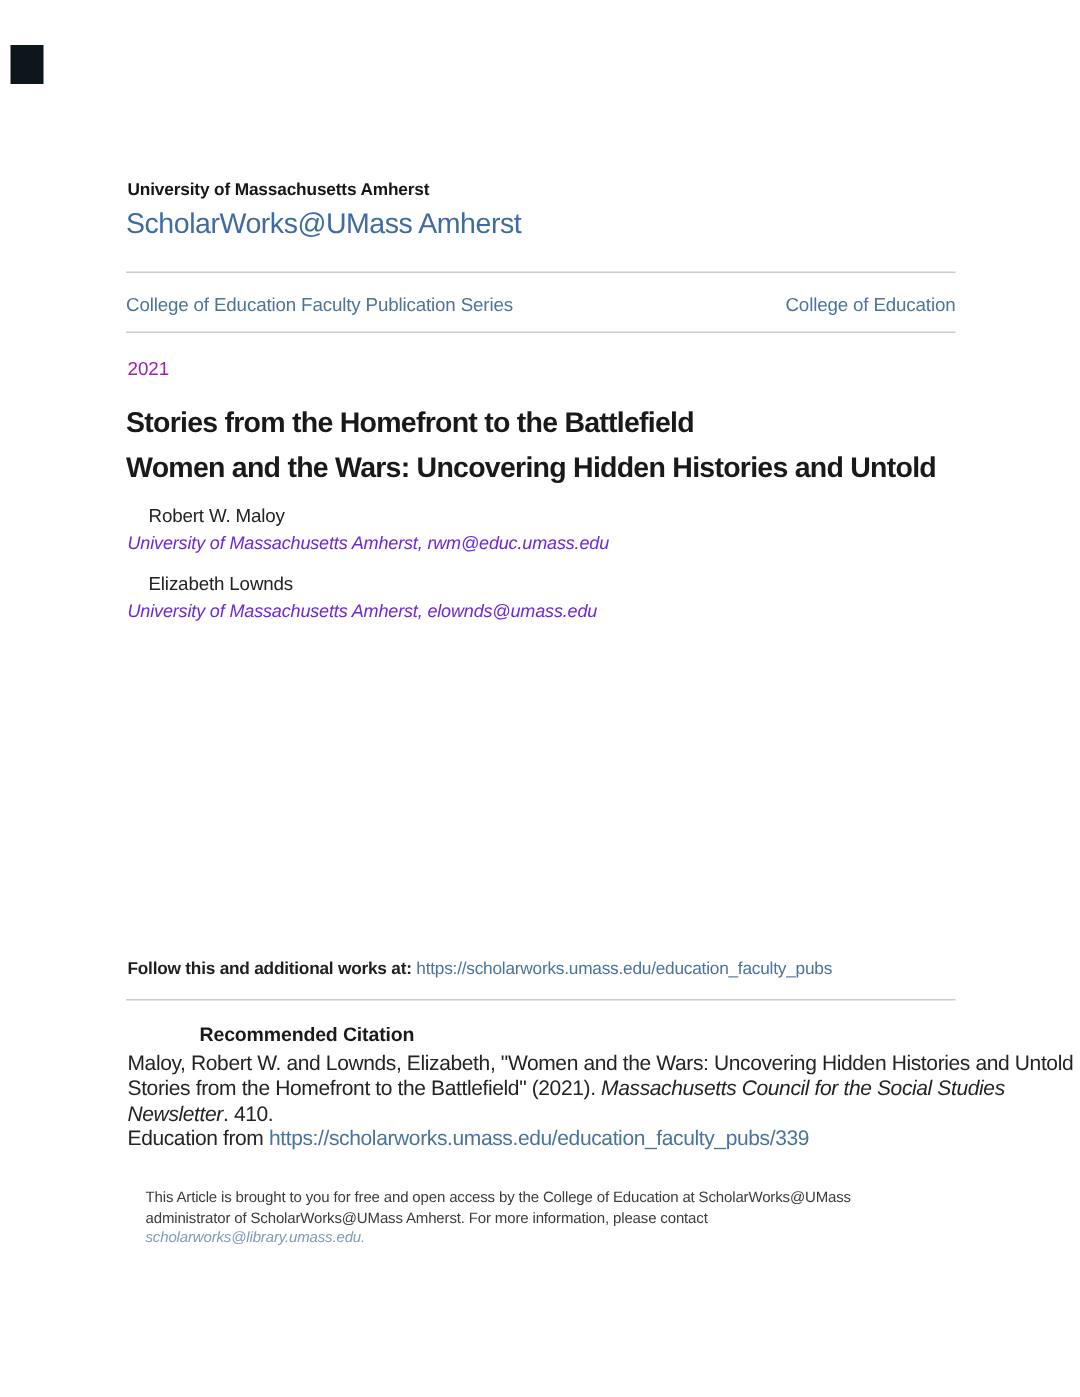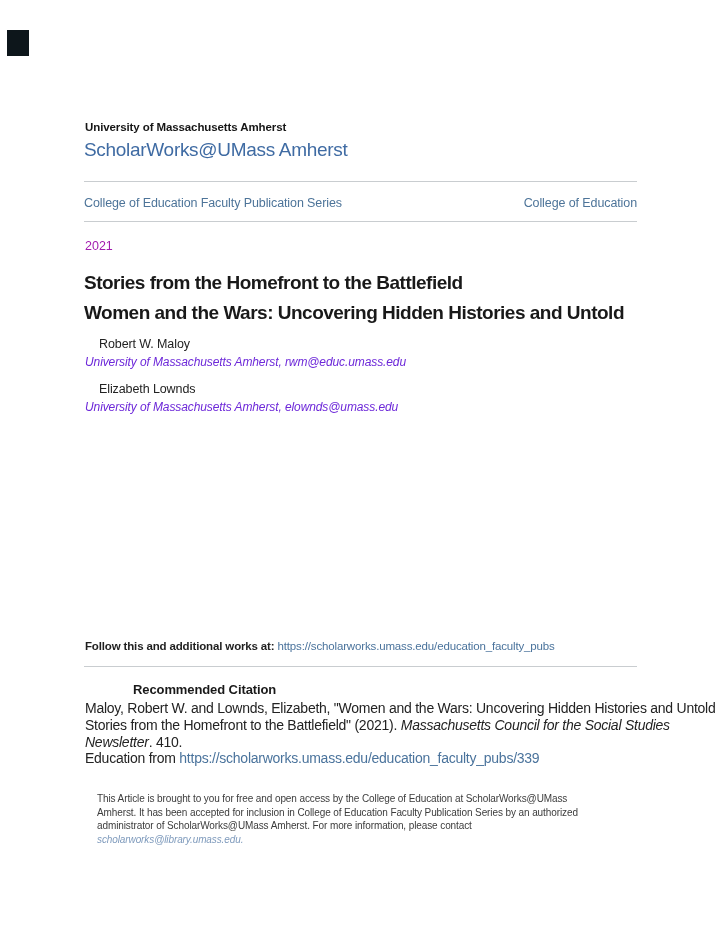--- a/index.html
+++ b/index.html
@@ -202,18 +202,17 @@
     <div class="line">
       <span class="it">Newsletter</span><span>. 410.</span>
     </div>
     <div class="line">
       <span>Education from </span><a>https://scholarworks.umass.edu/education_faculty_pubs/339</a>
     </div>
   </div>
 
   <div class="footer-notice">
     <div class="line">This Article is brought to you for free and open access by the College of Education at ScholarWorks@UMass</div>
-    <div class="line">Amherst. It has been accepted for inclusion in College of Education Faculty Publication Series by an authorized</div>
     <div class="line">administrator of ScholarWorks@UMass Amherst. For more information, please contact</div>
     <a>scholarworks@library.umass.edu.</a>
   </div>
 
 </div>
 
 </body></html>

